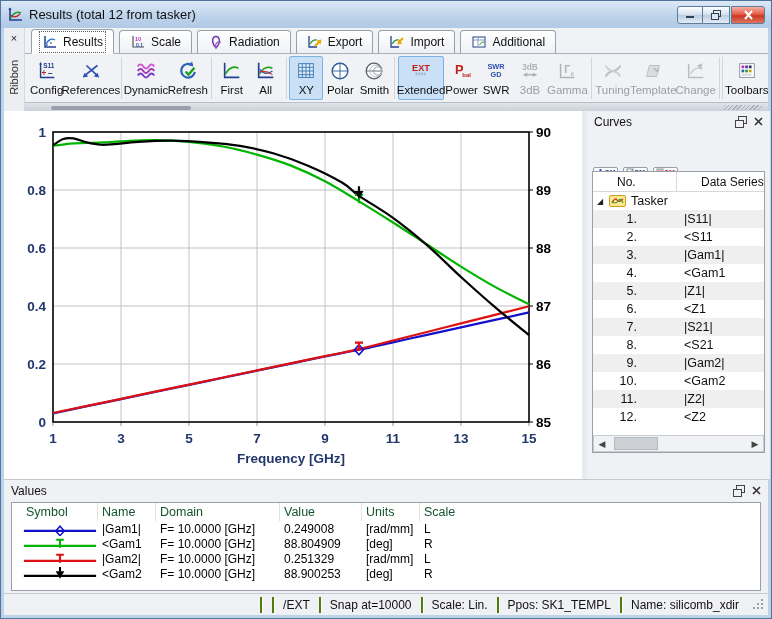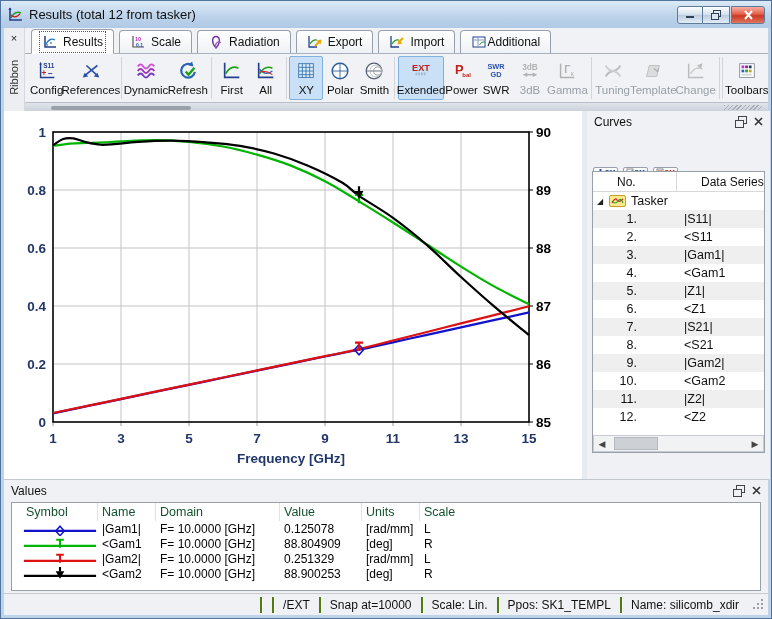--- a/index.html
+++ b/index.html
@@ -172,21 +172,21 @@
                 <span class="ticon"><svg viewBox="0 0 16 16" width="16" height="16">
                     <path d="M2 2v11h8" stroke="#23408e" stroke-width="1.3" fill="none"></path>
                     <path d="M3 10q3-5 7-4" stroke="#2a9a2a" stroke-width="1.2" fill="none"></path>
                     <path d="M14 4l-4 4" stroke="#e8a800" stroke-width="2"></path>
                     <path d="M8.5 10.5l1-5 4 4z" fill="#e8a800"></path>
                   </svg></span>
                 <span>Import</span>
               </span>
             </div>
             <div class="tab">
-              <span class="focusbox" style="display: flex; align-items: center; ">
+              <span class="focusbox" style="display: flex; align-items: center; gap: 5px;">
                 <span class="ticon"><svg viewBox="0 0 16 16" width="16" height="16">
                     <rect x="2" y="3" width="12" height="10" fill="#fff" stroke="#23408e"></rect>
                     <path d="M2 6h12M7 3v10" stroke="#8898c0"></path>
                     <path d="M8.5 11q2-4 5-3" stroke="#2a9a2a" fill="none"></path>
                   </svg></span>
                 <span>Additional</span>
               </span>
             </div>
           </div>
         <div class="toolbar" id="toolbar">
@@ -597,21 +597,21 @@
         <div id="v-rows">
             <div class="vrow">
               <span class="sym">
                 <svg width="80" height="14" viewBox="0 0 80 14">
                   <line x1="2" y1="9" x2="78" y2="9" stroke="#1212cc" stroke-width="2.2"></line>
                   <path d="M40 4L44.5 9L40 14L35.5 9Z" fill="none" stroke="#1212cc" stroke-width="1.6"></path>
                 </svg>
               </span>
               <span>|Gam1|</span>
               <span>F= 10.0000 [GHz]</span>
-              <span>0.125078</span>
+              <span>0.249008</span>
               <span>[rad/mm]</span>
               <span>L</span>
             </div>
             <div class="vrow">
               <span class="sym">
                 <svg width="80" height="14" viewBox="0 0 80 14">
                   <line x1="2" y1="9" x2="78" y2="9" stroke="#00b400" stroke-width="2.2"></line>
                   <path d="M36 2.5L44 2.5M40 2.5L40 11" stroke="#00b400" stroke-width="2.2" fill="none"></path>
                 </svg>
               </span>

